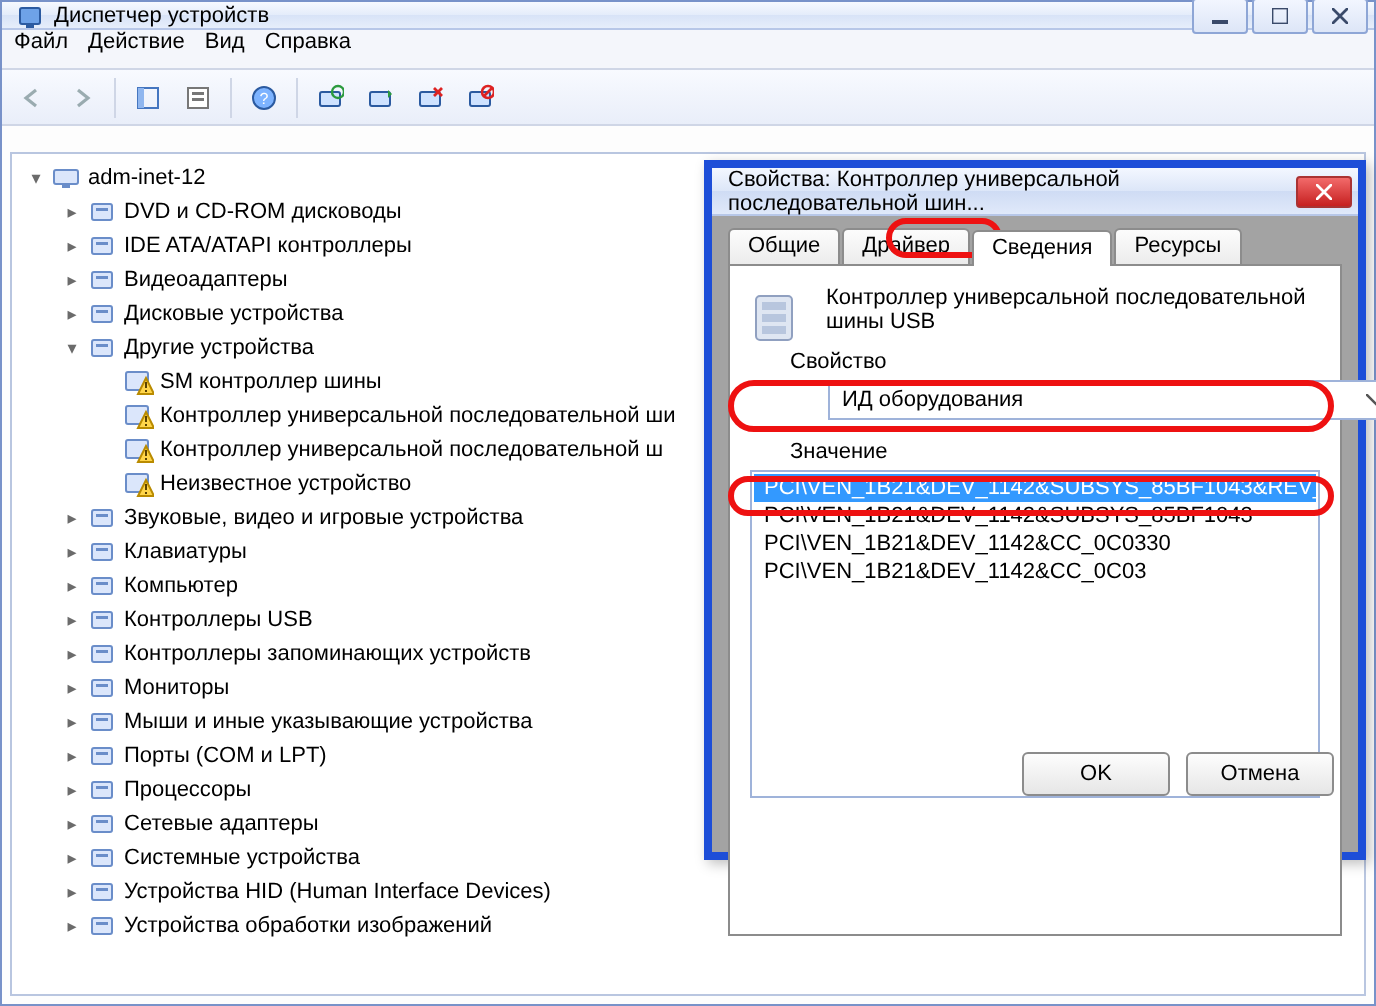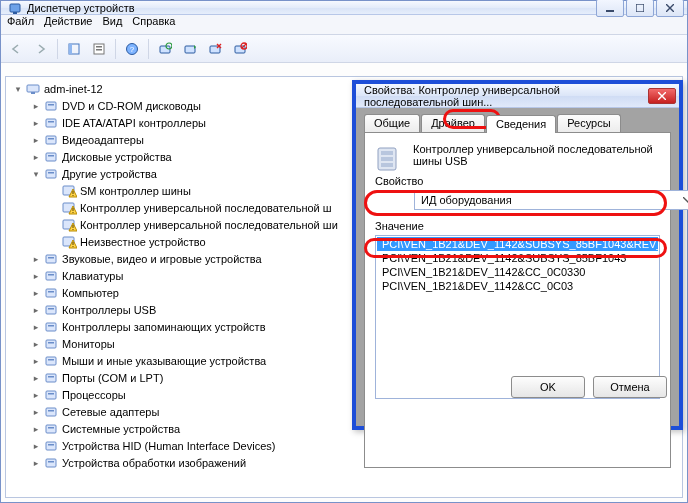--- a/index.html
+++ b/index.html
@@ -154,21 +154,21 @@
     padding: 10px 10px 0 10px;
     position: relative;
   }
   .prop-row {
     display: flex; align-items: flex-start; gap: 8px; 
   }
   .prop-row .big-ico {
     width: 32px; height: 32px;
     display: flex; align-items: center; justify-content: center;
   }
-  .section-label { color: #000; margin-bottom: 3px; }
+  .section-label { color: #000; margin-bottom: 3px; margin-left: 20px; }
 
   .combo {
     width: 100%; height: 20px;
     border: 1px solid #9fb3da;
     background: #fff;
     display: flex; align-items: center;
     padding: 0 4px 0 6px;
     position: relative;
     margin-left: 39px;
   }
@@ -397,33 +397,33 @@
         <div class="node ind3">
           <span class="exp blank">·</span>
           <span class="ico">
             <svg width="15" height="15">
               <rect x="1" y="3" width="11" height="9" rx="1" fill="#dbe6fb" stroke="#6a8dc9"></rect>
               <polygon points="11,6 15,14 7,14" fill="#ffd54a" stroke="#b98b00"></polygon>
               <rect x="10.5" y="8" width="1" height="3" fill="#5a4200"></rect>
               <rect x="10.5" y="12" width="1" height="1" fill="#5a4200"></rect>
             </svg>
           </span>
-          <span>Контроллер универсальной последовательной ш</span>
+          <span>Контроллер универсальной последовательной ши</span>
         </div>
         <div class="node ind3">
           <span class="exp blank">·</span>
           <span class="ico">
             <svg width="15" height="15">
               <rect x="1" y="3" width="11" height="9" rx="1" fill="#dbe6fb" stroke="#6a8dc9"></rect>
               <polygon points="11,6 15,14 7,14" fill="#ffd54a" stroke="#b98b00"></polygon>
               <rect x="10.5" y="8" width="1" height="3" fill="#5a4200"></rect>
               <rect x="10.5" y="12" width="1" height="1" fill="#5a4200"></rect>
             </svg>
           </span>
-          <span>Контроллер универсальной последовательной ши</span>
+          <span>Контроллер универсальной последовательной ш</span>
         </div>
         <div class="node ind3">
           <span class="exp blank">·</span>
           <span class="ico">
             <svg width="15" height="15">
               <rect x="1" y="3" width="11" height="9" rx="1" fill="#dbe6fb" stroke="#6a8dc9"></rect>
               <polygon points="11,6 15,14 7,14" fill="#ffd54a" stroke="#b98b00"></polygon>
               <rect x="10.5" y="8" width="1" height="3" fill="#5a4200"></rect>
               <rect x="10.5" y="12" width="1" height="1" fill="#5a4200"></rect>
             </svg>

